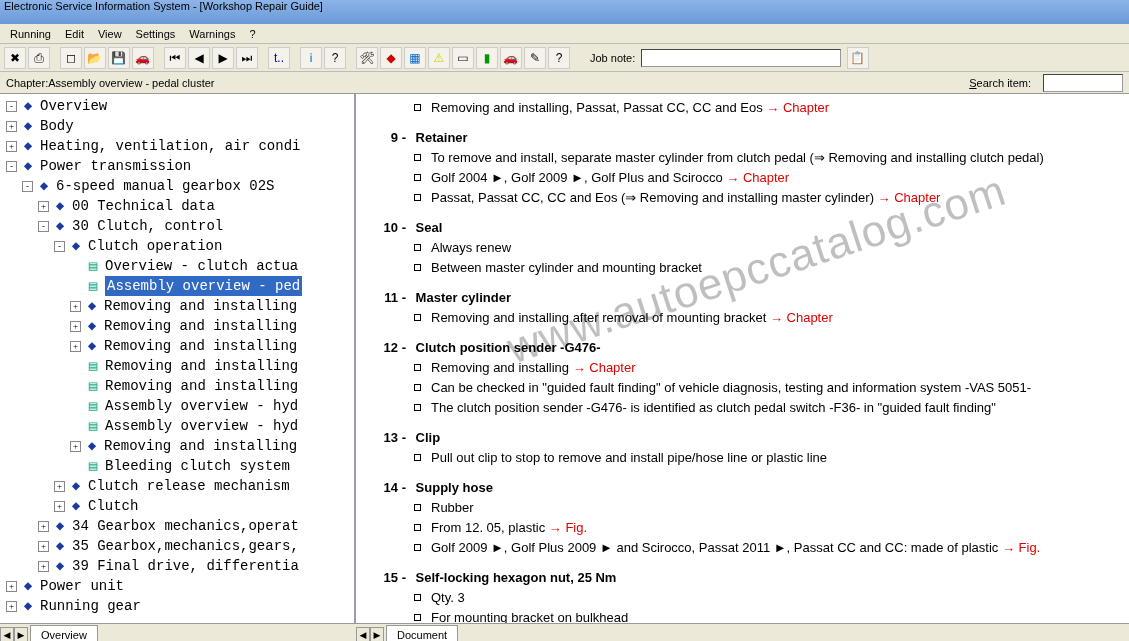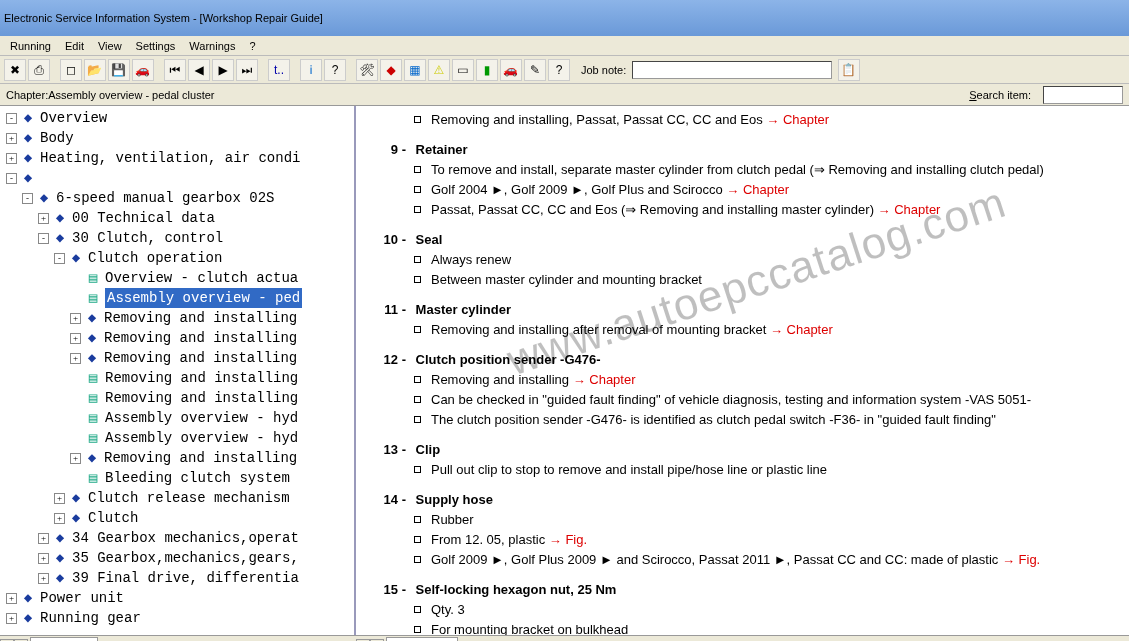--- a/index.html
+++ b/index.html
@@ -5,23 +5,23 @@
   * { box-sizing: border-box; }
   body {
     margin: 0; padding: 0;
     font-family: Tahoma, Verdana, sans-serif;
     font-size: 11px;
     background: #ece9d8;
     overflow: hidden;
     width: 1129px; height: 641px;
   }
   .titlebar {
-    height: 36px;
+    height: 24px;
     background: linear-gradient(#8cb4e8,#6a99d8);
-    display: flex; align-items: center;
+    display: flex; 
     padding-left: 4px; font-size: 11px; color: #000;
   }
   .menubar {
     height: 20px; background: #ece9d8;
     display: flex; align-items: center; gap: 14px;
     padding-left: 10px; font-size: 11px;
     border-bottom: 1px solid #bbb;
   }
   .menubar span { cursor: default; }
   .toolbar {
@@ -30,21 +30,21 @@
     padding: 2px 4px;
     border-bottom: 1px solid #bbb;
   }
   .tb-btn {
     width: 22px; height: 22px;
     border: 1px solid #ccc; background: #f4f2ea;
     display: flex; align-items: center; justify-content: center;
     font-size: 12px;
   }
   .tb-sep { width: 6px; }
-  .jobnote-label { margin-left: 1px; font-size: 11px; }
+  .jobnote-label { margin-left: 10px; font-size: 11px; }
   .jobnote-input {
     width: 200px; height: 18px;
     background: #fff; border: 1px inset #999; margin-left: 4px;
   }
   .chapter-bar {
     height: 22px; display: flex; align-items: center;
     background: #ece9d8; border-bottom: 1px solid #999;
     padding: 0 6px; font-size: 11px;
   }
   .chapter-bar .spacer { flex: 1; }
@@ -172,20 +172,21 @@
         <div class="tree-row">
           <span class="indent" style="width: 4px;"></span>
           <span class="exp">+</span>
           <span class="icon book">◆</span>
           <span class="tree-label">Heating, ventilation, air condi</span>
         </div>
         <div class="tree-row">
           <span class="indent" style="width: 4px;"></span>
           <span class="exp">-</span>
           <span class="icon book">◆</span>
+          <span class="tree-label">Power transmission</span>
         </div>
         <div class="tree-row">
           <span class="indent" style="width: 20px;"></span>
           <span class="exp">-</span>
           <span class="icon book">◆</span>
           <span class="tree-label">6-speed manual gearbox 02S</span>
         </div>
         <div class="tree-row">
           <span class="indent" style="width: 36px;"></span>
           <span class="exp">+</span>

